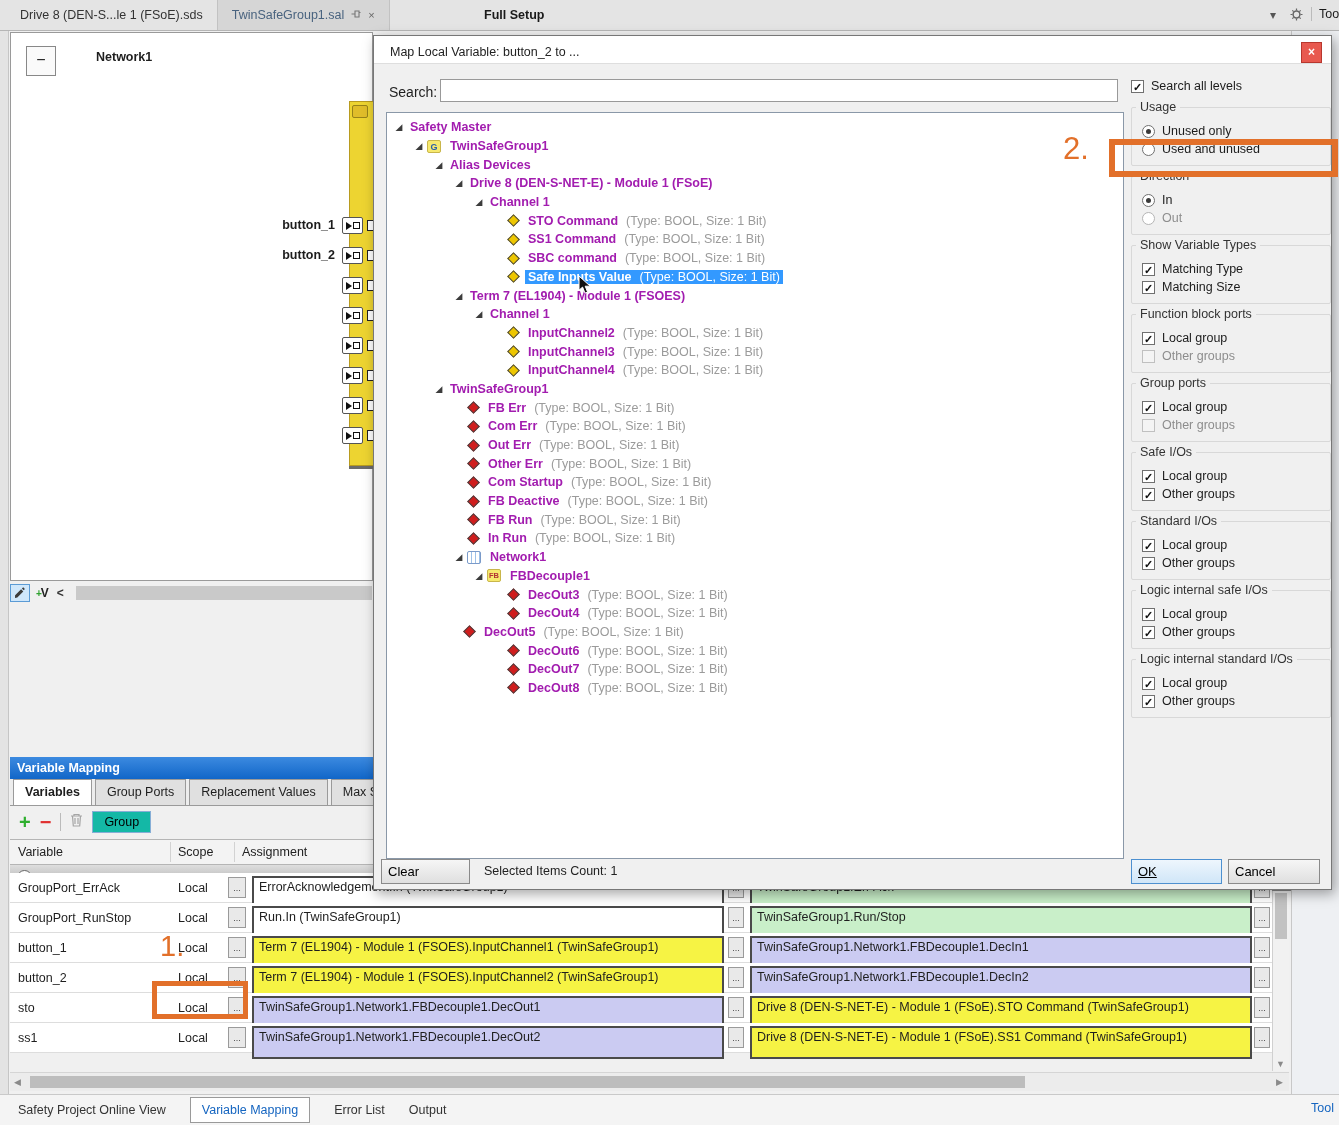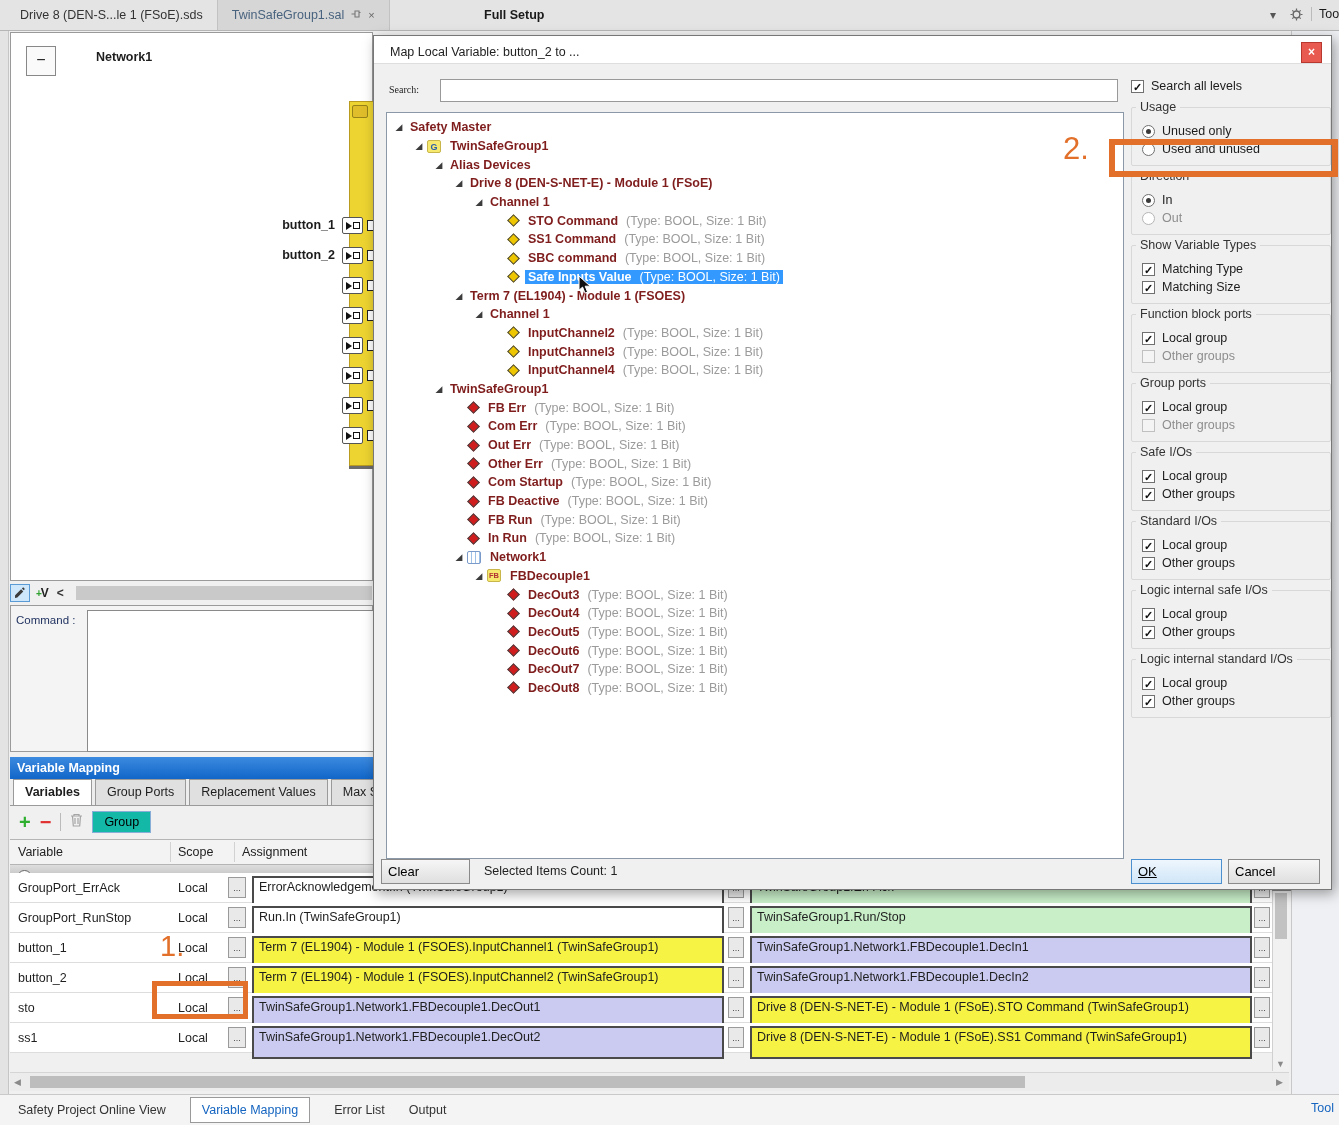--- a/index.html
+++ b/index.html
@@ -87,38 +87,38 @@
   .stab{font-size:12.5px;color:#333;white-space:nowrap;}
   .stab.active{background:#fff;border:1px solid #9a9a9a;color:#1565c0;padding:5px 11px;}
   #toolbox-bottom{position:absolute;left:1311px;top:1101px;color:#1565c0;width:24px;overflow:hidden;white-space:nowrap;font-size:12.5px;}
   
   #dialog{position:absolute;left:373px;top:35px;width:959px;height:855px;background:#f0f0f0;border:1px solid #777;
           box-shadow:3px 4px 12px rgba(0,0,0,.35);z-index:40;box-sizing:border-box;}
   #dlg-title{position:absolute;left:0;top:0;width:100%;height:28px;background:#fff;border-bottom:1px solid #dedede;box-sizing:border-box;}
   #dlg-title-text{position:absolute;left:16px;top:9px;font-size:12.5px;color:#222;}
   #dlg-close{position:absolute;right:9px;top:6px;width:21px;height:21px;background:#e8594f;border:1px solid #b8372e;color:#fff;
              font-size:12px;font-weight:700;text-align:center;line-height:18px;box-sizing:border-box;}
-  #dlg-search-label{position:absolute;left:15px;top:48px;font-size:10px;font-family:Liberation Serif, serif;}
+  #dlg-search-label{position:absolute;left:15px;top:48px;font-size:14px;}
   #dlg-search{position:absolute;left:66px;top:43px;width:678px;height:23px;border:1px solid #999;background:#fff;box-sizing:border-box;
               font-family:"Liberation Sans",sans-serif;font-size:12.5px;padding:0 5px;}
   #tree{position:absolute;left:12px;top:76px;width:738px;height:747px;background:#fff;border:1px solid #8a98a8;box-sizing:border-box;
         overflow:hidden;padding-top:5px;}
   .trow{display:flex;align-items:center;height:18.7px;font-size:12.5px;white-space:nowrap;}
   .exp{width:16px;font-size:9px;color:#3c3c3c;flex:none;text-align:center;}
   .slot{width:16px;flex:none;}
   .dia{width:9px;height:9px;flex:none;margin:0 7px 0 2px;transform:rotate(45deg);border:1px solid #444;box-sizing:border-box;}
   .dia.y{background:#edc600;}
   .dia.r{background:#cf1d1d;}
   .bdg{flex:none;width:14px;height:13px;margin-right:6px;font-size:9px;font-weight:700;text-align:center;line-height:12px;border-radius:2px;box-sizing:border-box;}
   .bdg.g{background:#f7e96e;color:#2b5fa8;border:1px solid #c9b64a;}
   .bdg.fb{background:#f7e96e;color:#b23333;border:1px solid #c9b64a;font-size:7.5px;line-height:11px;}
   .bdg.net{background:#fff;border:1px solid #7a9ac9;background-image:repeating-linear-gradient(90deg,transparent 0 3px,#9ec1e8 3px 4px);}
   .lblwrap{display:flex;align-items:center;padding:0 3px;}
   .selw{background:#3399ff;}
-  .tlabel{font-weight:600;color:#7f1d1d;}
+  .tlabel{font-weight:600;color:#a21caf;}
   .ttype{color:#9b9b9b;margin-left:8px;font-weight:400;}
   .selw .tlabel,.selw .ttype{color:#fff;}
   #cursor{position:absolute;left:204px;top:239px;z-index:45;}
   
   #filters{position:absolute;left:757px;top:43px;width:200px;}
   #search-all-row{display:flex;align-items:center;gap:7px;margin-bottom:14px;}
   .cb{width:13px;height:13px;border:1px solid #707070;background:#fff;font-size:11px;font-weight:700;line-height:12px;text-align:center;color:#111;flex:none;box-sizing:border-box;}
   .rad{width:13px;height:13px;border:1px solid #707070;border-radius:50%;background:#fff;flex:none;position:relative;box-sizing:border-box;}
   .rad.on::after{content:"";position:absolute;left:3px;top:3px;width:5px;height:5px;border-radius:50%;background:#3a3a3a;}
   .fgroup{position:relative;border:1px solid #d8d8d8;border-radius:2px;margin-bottom:10px;padding:14px 6px 7px 10px;}
@@ -247,24 +247,20 @@
 
   <div id="editor-toolbar">
     <span class="etb wand">
         <svg width="12" height="12" viewBox="0 0 12 12">
           <path d="M1 11l2.3-.6 6-6L7.1 2.2l-6 6zM7.9 1.4 9.2.2l1.7 1.7-1.2 1.3z" fill="#3c3c3c"></path>
         </svg>
       </span>
     <span class="etb plusv"><i>+</i>V</span>
     <span class="etb back">&lt;</span>
     <span id="etb-bar"></span>
-  </div>
-  <div id="command-panel">
-    <div id="command-label">Command :</div>
-    <textarea id="command-input" style=""></textarea>
   </div>
 
   <div id="vm-title">Variable Mapping</div>
   <div id="vm-tabs">
       <div class="vtab active">Variables</div>
       <div class="vtab">Group Ports</div>
       <div class="vtab">Replacement Values</div>
       <div class="vtab">Max S</div>
     </div>
   <div id="vm-toolbar">
@@ -561,21 +557,21 @@
           </span>
         </div>
         <div class="trow" style="padding-left: 104px;">
           <span class="slot"></span>
           <span class="dia r"></span>
           <span class="lblwrap">
             <span class="tlabel">DecOut4</span>
             <span class="ttype">(Type: BOOL, Size: 1 Bit)</span>
           </span>
         </div>
-        <div class="trow" style="padding-left: 104px;">
+        <div class="trow" style="padding-left: 60px;">
           <span class="slot"></span>
           <span class="dia r"></span>
           <span class="lblwrap">
             <span class="tlabel">DecOut5</span>
             <span class="ttype">(Type: BOOL, Size: 1 Bit)</span>
           </span>
         </div>
         <div class="trow" style="padding-left: 104px;">
           <span class="slot"></span>
           <span class="dia r"></span>

